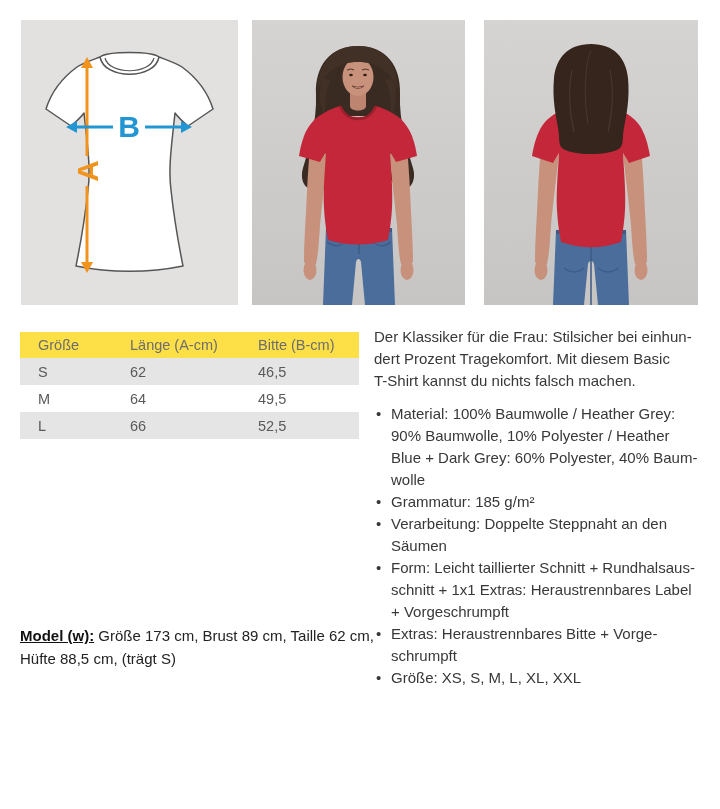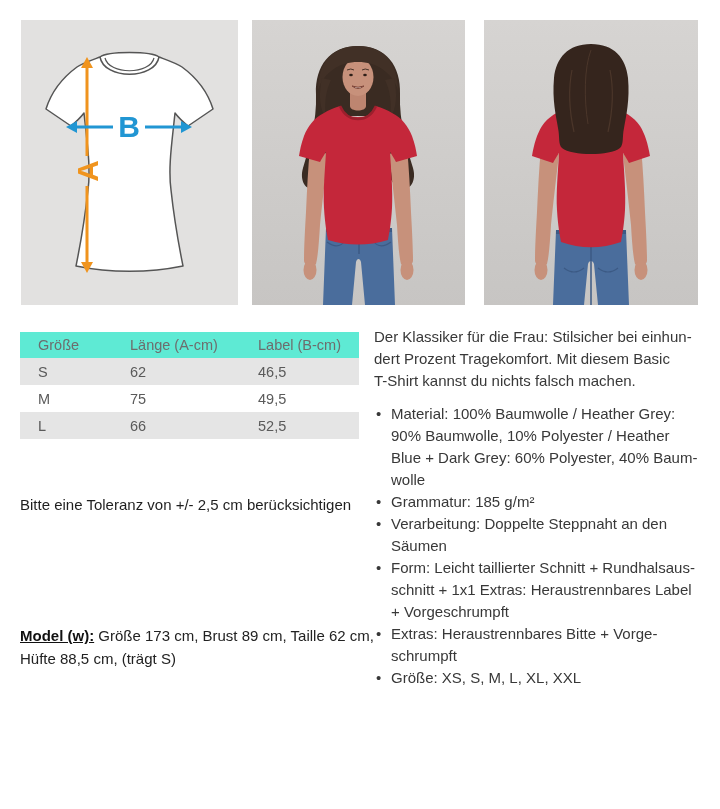--- a/index.html
+++ b/index.html
@@ -7,21 +7,21 @@
         font-family:"Liberation Sans",sans-serif;color:#383838;}
   .panel{position:absolute;top:20px;height:285px;overflow:hidden;}
   .panel svg{display:block;}
   #panel-diagram{left:21px;width:217px;}
   #panel-front{left:252px;width:213px;}
   #panel-back{left:484px;width:214px;}
 
   
   .size-table{position:absolute;left:20px;top:332px;width:339px;font-size:14.5px;}
   .trow{display:grid;grid-template-columns:110px 128px 101px;align-items:center;height:27px;}
-  .trow.head{height:26px;color:#6d6d6d;background:#5eead4;}
+  .trow.head{height:26px;color:#6d6d6d;background:#fde047;}
   .trow .c1{padding-left:18px;}
   .trow:not(.head){color:#5a5a5a;}
   .trow.stripe{background:#e5e5e5;}
 
   .note{position:absolute;left:20px;top:496px;width:352px;font-size:15px;color:#1f1f1f;}
 
   .model{position:absolute;left:20px;top:624px;width:354px;font-size:15px;line-height:23px;color:#222;}
   .model b{font-weight:700;color:#111;text-decoration:underline;}
 
   
@@ -146,40 +146,39 @@
         <path d="M126 50 C130 70 128 94 124 112" stroke="#4b362a" stroke-width="1.2" fill="none"></path>
         <path d="M107 30 C100 48 100 80 104 104" stroke="#4b362a" stroke-width="1" fill="none"></path>
       </g>
     </svg>
   </div>
 
   <div class="size-table">
     <div class="trow head">
       <span class="c1">Größe</span>
       <span class="c2">Länge (A-cm)</span>
-      <span class="c3">Label (B-cm)</span>
+      <span class="c3">Bitte (B-cm)</span>
     </div>
     <div class="trow stripe">
       <span class="c1">S</span>
       <span class="c2">62</span>
       <span class="c3">46,5</span>
     </div>
     <div class="trow">
       <span class="c1">M</span>
-      <span class="c2">75</span>
+      <span class="c2">64</span>
       <span class="c3">49,5</span>
     </div>
     <div class="trow stripe">
       <span class="c1">L</span>
       <span class="c2">66</span>
       <span class="c3">52,5</span>
     </div>
   </div>
 
-  <div class="note">Bitte eine Toleranz von +/- 2,5 cm berücksichtigen</div>
 
   <div class="model">
     <b>Model (w):</b><span> Größe 173 cm, Brust 89 cm, Taille 62 cm, Hüfte 88,5 cm, (trägt S)</span>
   </div>
 
   <div class="desc">
     <p class="intro">Der Klassiker für die Frau: Stilsicher bei einhun-
 dert Prozent Tragekomfort. Mit diesem Basic
 T-Shirt kannst du nichts falsch machen.</p>
     <ul class="bullets">

